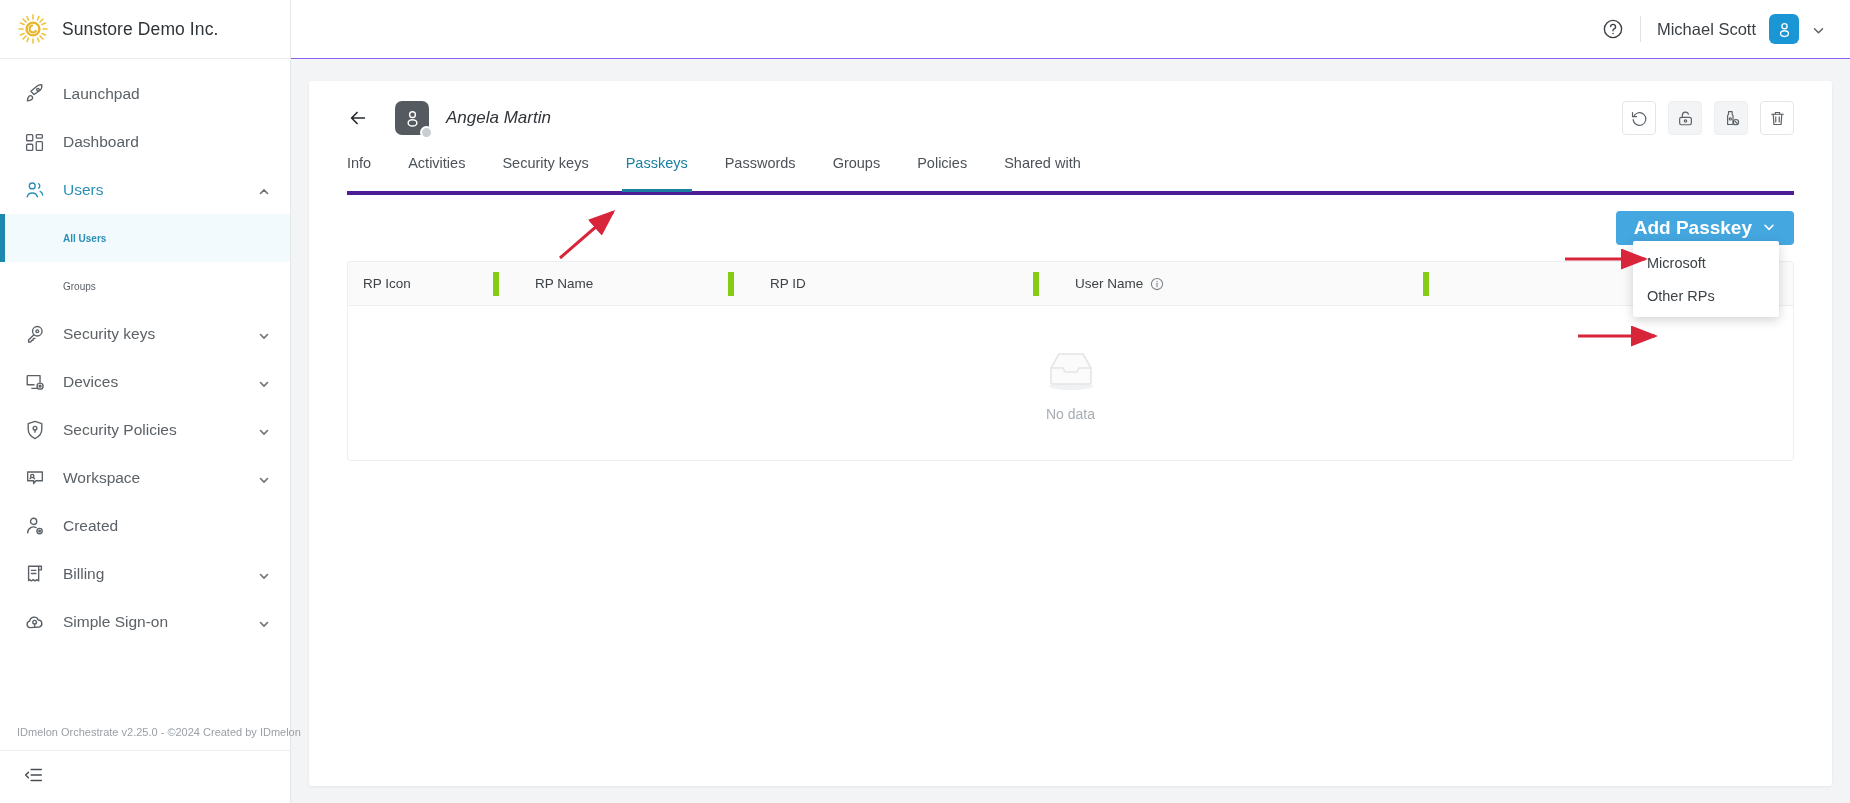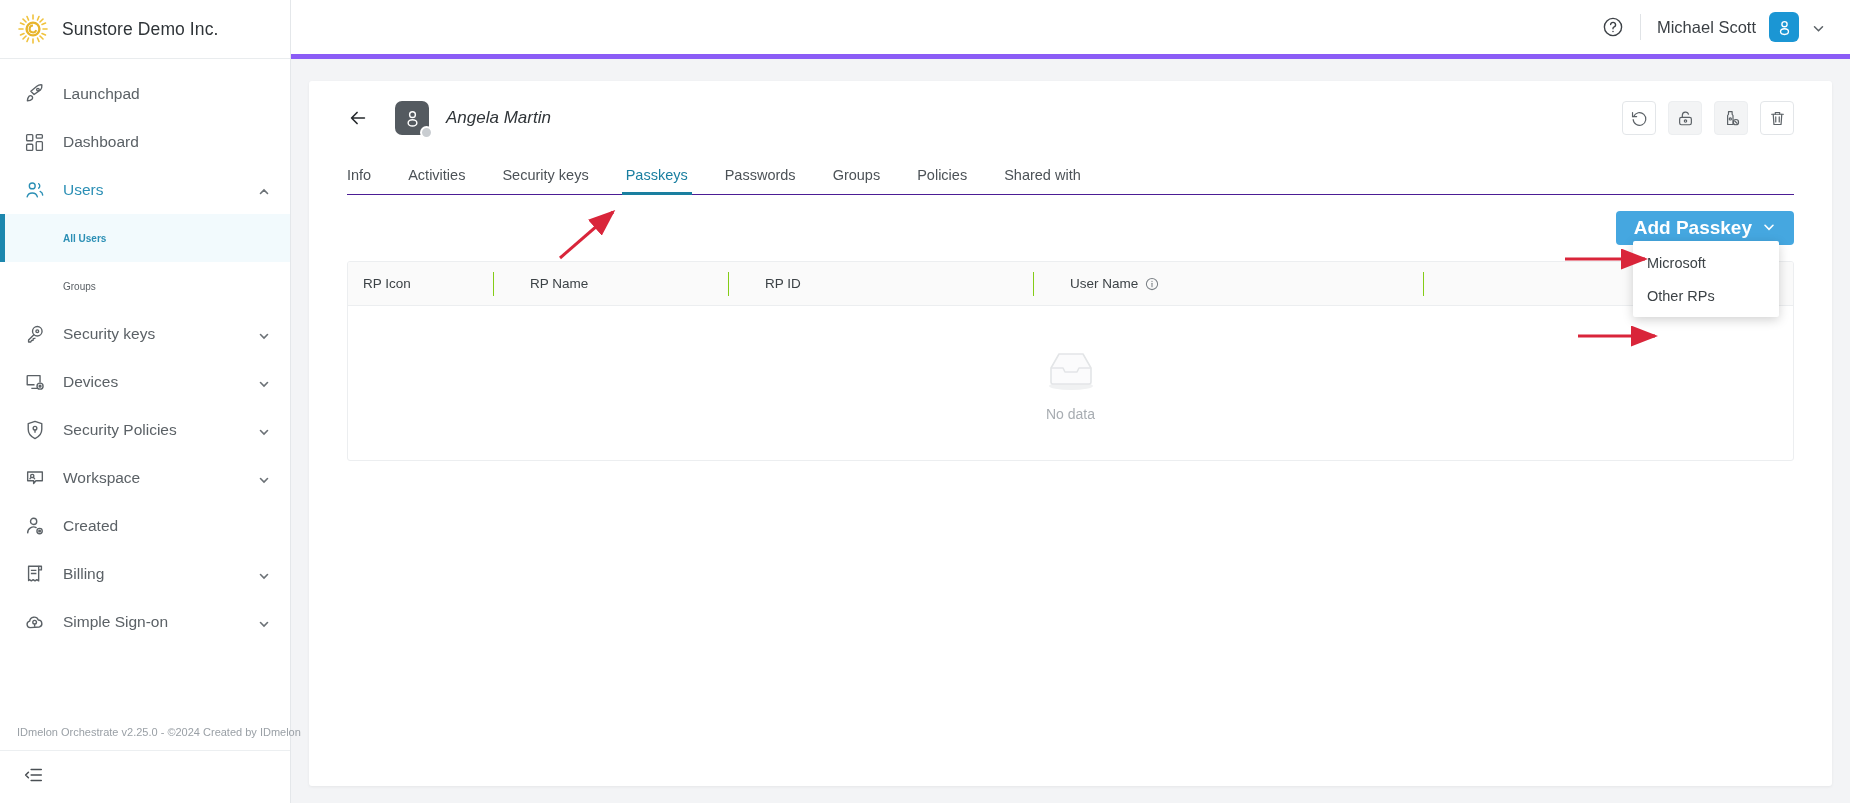--- a/index.html
+++ b/index.html
@@ -52,21 +52,21 @@
     display: flex; align-items: center; border-bottom: 1px solid #eceff1;
     white-space: nowrap;
   }
   .collapse-btn {
     height: 52px; display: flex; align-items: center; padding-left: 22px; cursor: pointer;
   }
 
   
   .main { flex: 1; height: 803px; display: flex; flex-direction: column; background: #f3f4f6; }
   .topbar {
-    height: 59px; background: #ffffff; border-bottom: 5px solid #8b5cf6;
+    height: 59px; background: #ffffff; border-bottom: 1px solid #8b5cf6;
     display: flex; align-items: center; justify-content: flex-end;
     padding-right: 25px; gap: 0;
   }
   .help-icon { width: 22px; height: 22px; cursor: pointer; margin-right: 16px; }
   .topbar-sep { width: 1px; height: 26px; background: #e0e3e6; margin-right: 16px; }
   .user-name { font-size: 16.5px; color: #3a3f44; margin-right: 13px; }
   .avatar-sq {
     width: 30px; height: 30px; border-radius: 6px; background: #1b96d4;
     display: flex; align-items: center; justify-content: center; cursor: pointer;
   }
@@ -90,22 +90,22 @@
   }
   .entity-name { font-size: 17px; color: #2f3438; font-style: italic; }
   .head-actions { margin-left: auto; display: flex; gap: 12px; }
   .act-btn {
     width: 34px; height: 34px; border: 1px solid #e3e6e9; border-radius: 4px;
     background: #ffffff; display: flex; align-items: center; justify-content: center;
     cursor: pointer;
   }
   .act-btn.filled { background: #f3f4f5; border-color: #eceef0; }
 
-  .tabs { display: flex; align-items: flex-end; height: 40px;
-          border-bottom: 1px solid #4c1d95; position: relative; }
+  .tabs { display: flex; height: 40px;
+          border-bottom: 4px solid #4c1d95; position: relative; }
   .tab {
     font-size: 14.5px; color: #4c5257; padding: 0 0 11px 0; margin-right: 37px;
     cursor: pointer; position: relative; white-space: nowrap;
   }
   .tab.active { color: #1a7fa0; }
   .tab.active::after {
     content: ""; position: absolute; left: -4px; right: -4px; bottom: -1px;
     height: 3px; background: #1a7fa0;
   }
 
@@ -130,21 +130,21 @@
   .table {
     border: 1px solid #eceef0; border-radius: 3px; overflow: hidden;
     height: 200px; position: relative;
   }
   .thead { height: 44px; background: #fafafa; display: flex; align-items: center;
            border-bottom: 1px solid #eceef0; }
   .th {
     font-size: 13.5px; color: #3c4246; padding-left: 15px; position: relative;
     display: flex; align-items: center; gap: 7px; height: 24px;
   }
-  .th + .th { border-left: 1px solid #84cc16; padding-left: 36px; }
+  .th + .th { border-left: 6px solid #84cc16; padding-left: 36px; }
   .th.c1 { flex: 0 0 145px; }
   .th.c2 { flex: 0 0 235px; }
   .th.c3 { flex: 0 0 305px; }
   .th.c4 { flex: 0 0 390px; }
   .th.c5 { flex: 1; }
   .info-i { width: 14px; height: 14px; }
 
   .empty {
     height: 155px; display: flex; flex-direction: column; align-items: center;
     justify-content: center; gap: 8px;

